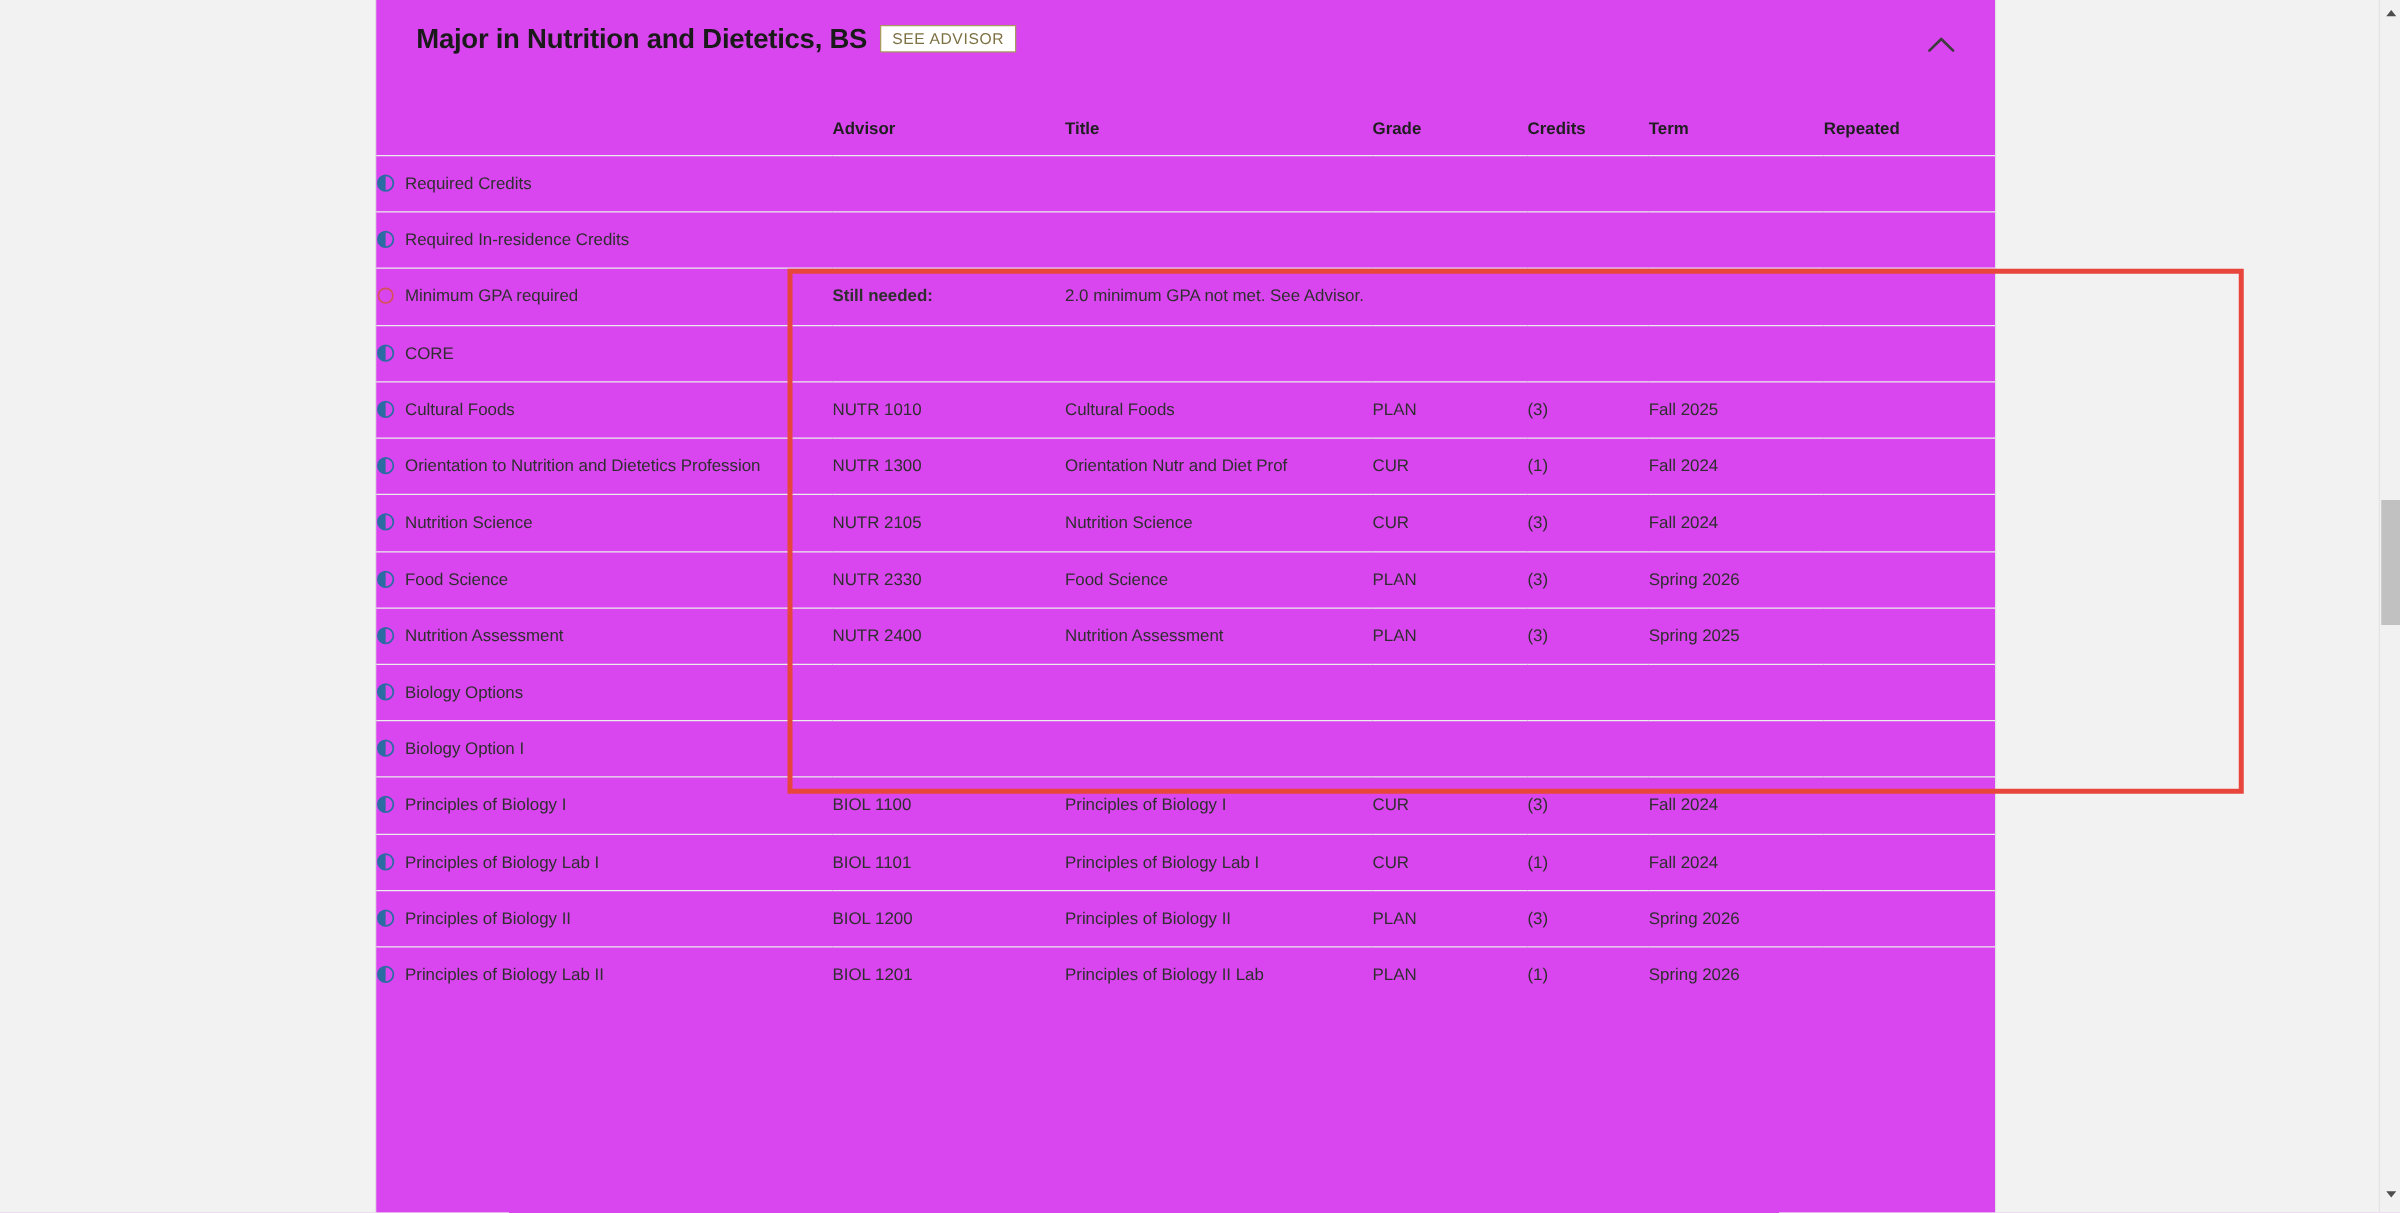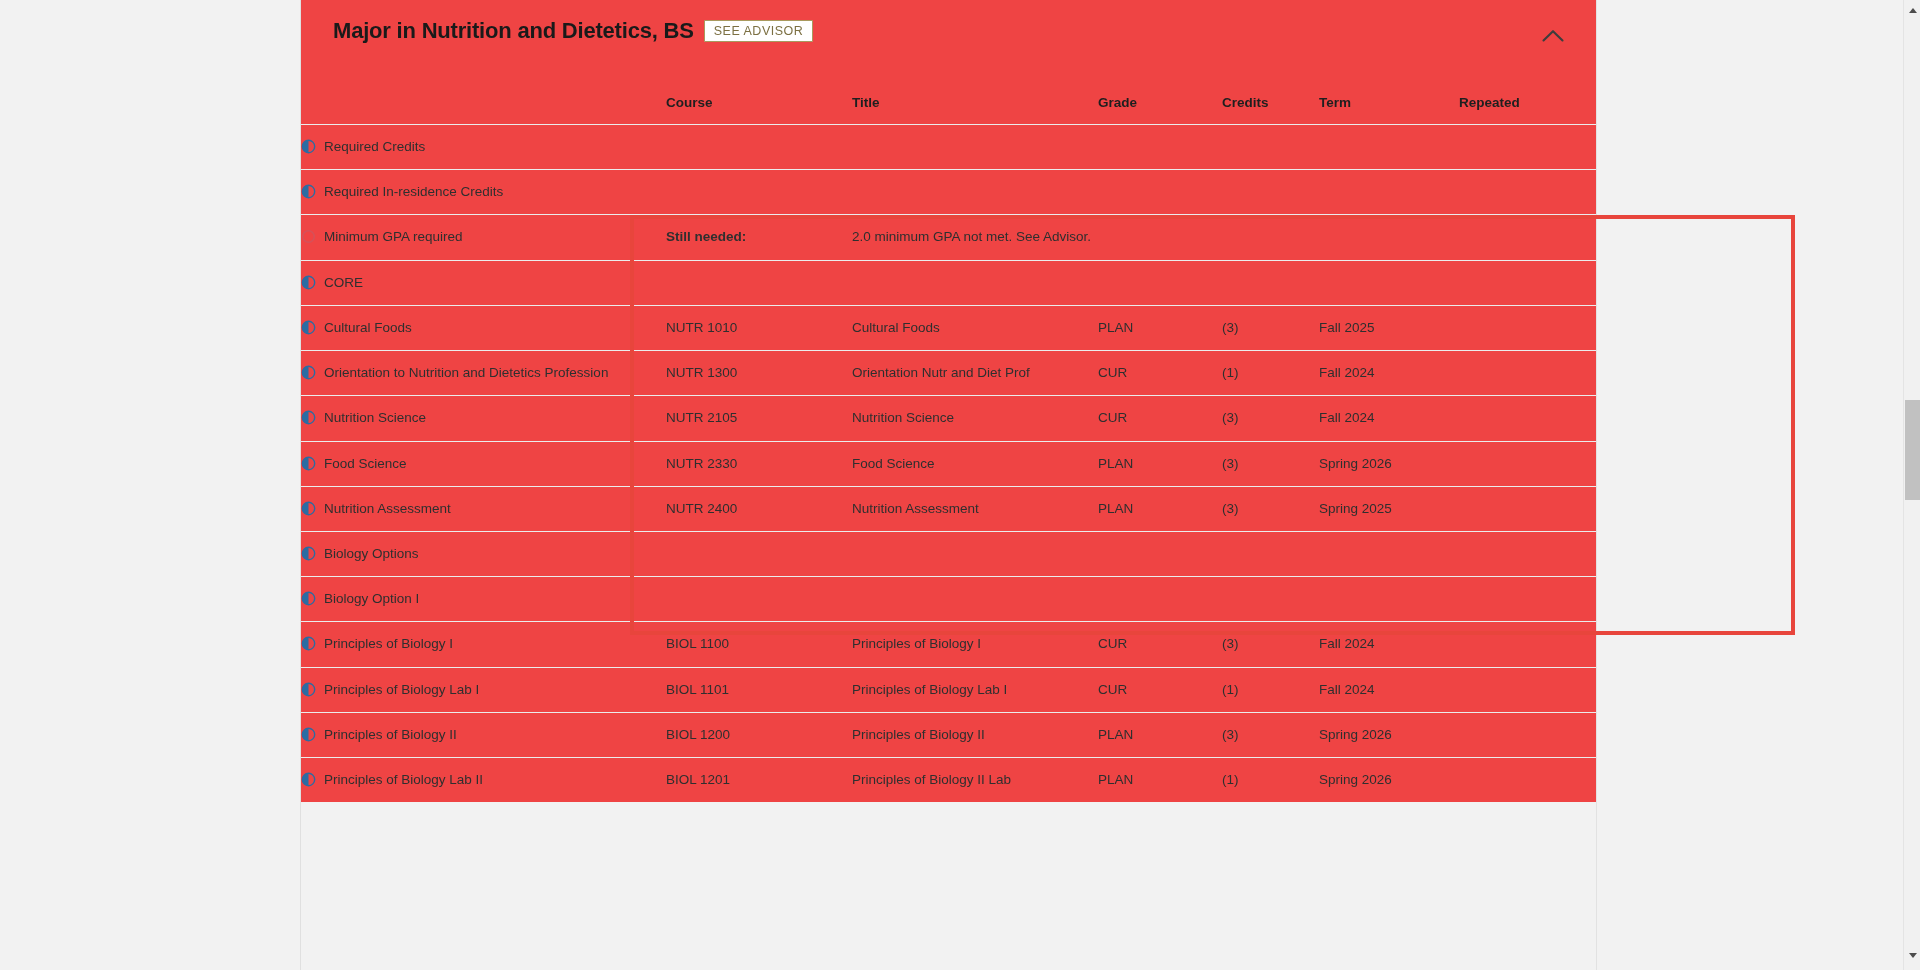--- a/index.html
+++ b/index.html
@@ -34,22 +34,22 @@
     width: 307px; height: 970px;
     background: #f2f2f2;
     border-left: 1px solid #e2e2e2;
   }
 
   
   #card {
     position: absolute;
     left: 301px; top: 0;
     width: 1295px;
-    height: 802px;
-    background: #ef4444;
+    height: 970px;
+    background: #d946ef;
     box-sizing: border-box;
   }
 
   
   .card-header {
     position: relative;
     height: 62px;
     padding: 0 0 0 32px;
     display: flex;
     align-items: center;
@@ -217,21 +217,21 @@
           <col class="c-course">
           <col class="c-title">
         <col class="c-grade">
           <col class="c-credits">
           <col class="c-term">
           <col class="c-rep">
       </colgroup>
       <thead>
         <tr>
           <th class="th-name"></th>
-          <th>Course</th>
+          <th>Advisor</th>
           <th>Title</th>
           <th>Grade</th>
           <th>Credits</th>
           <th>Term</th>
           <th>Repeated</th>
         </tr>
       </thead>
       <tbody id="rows-body">
           <tr>
             <td class="cell-name ind-0"><span class="status-icon"><svg width="15" height="15" viewBox="0 0 16 16">

